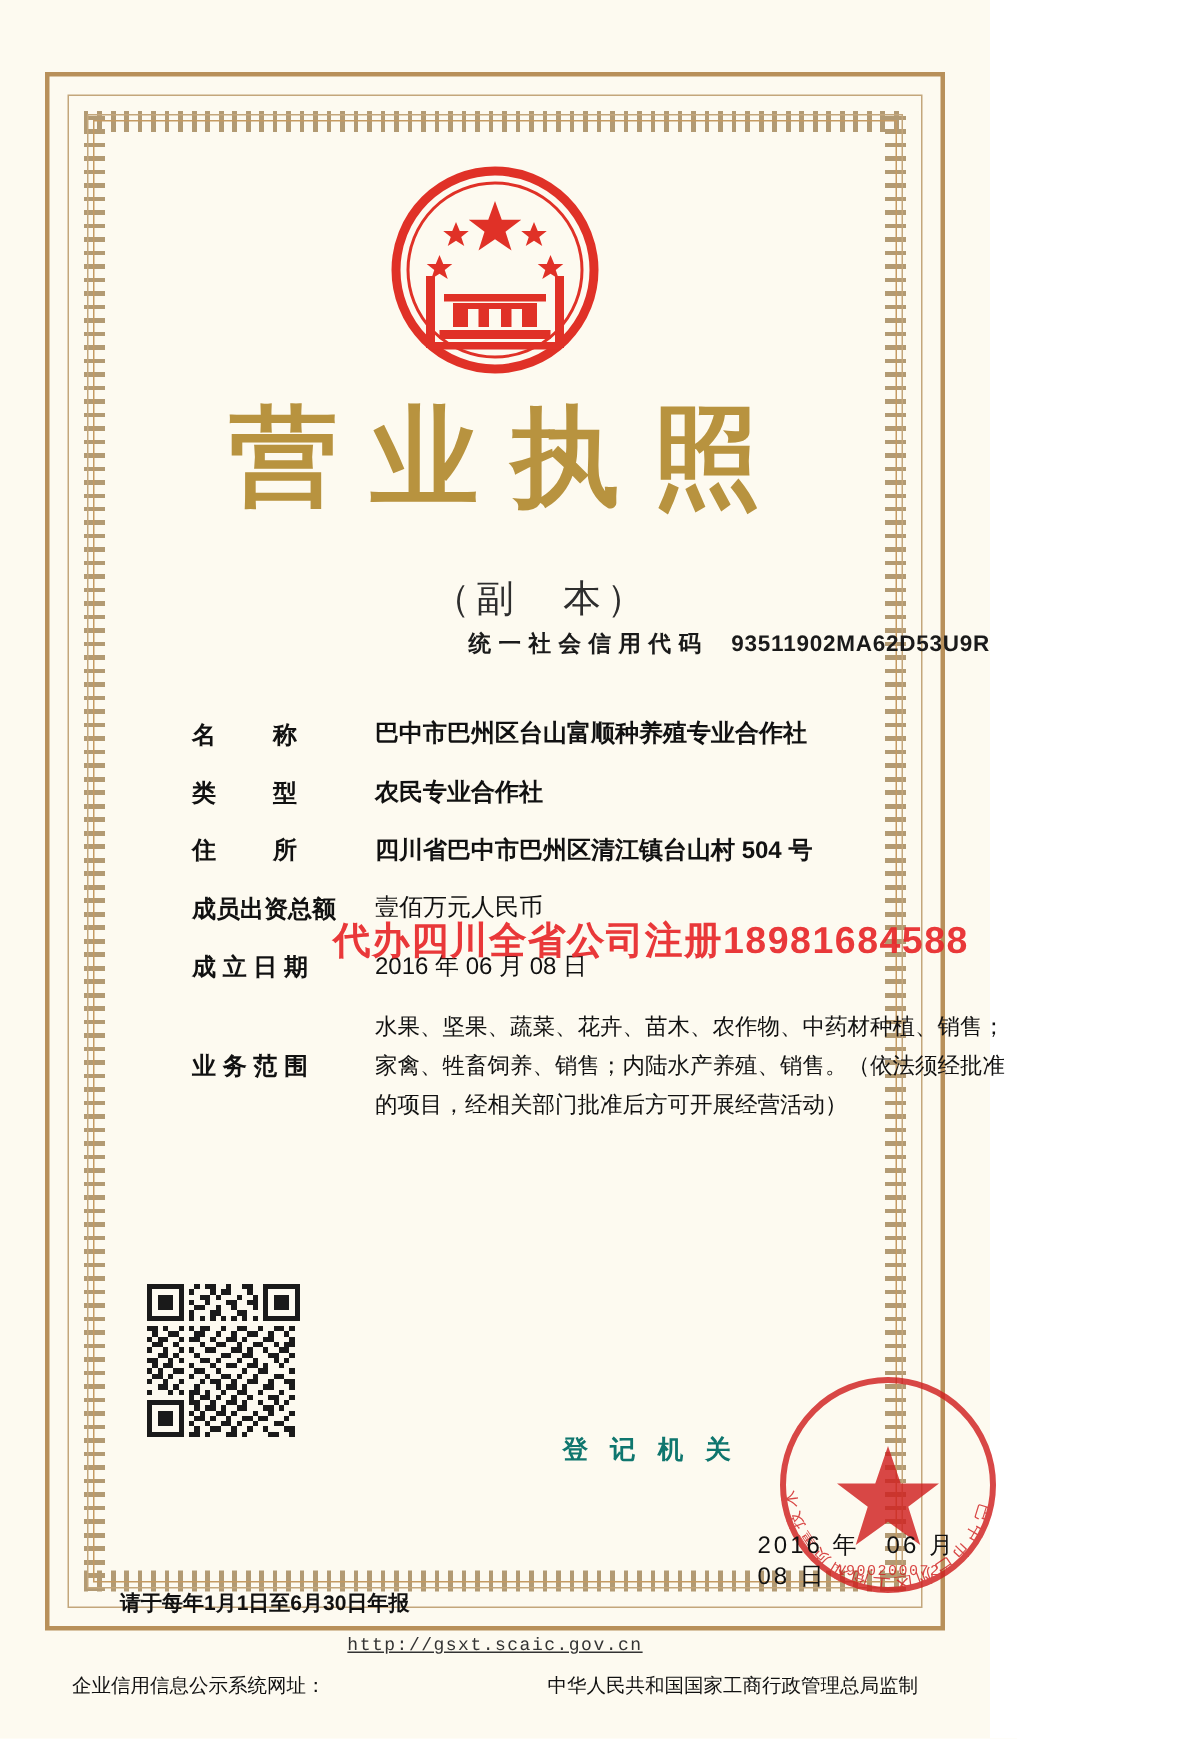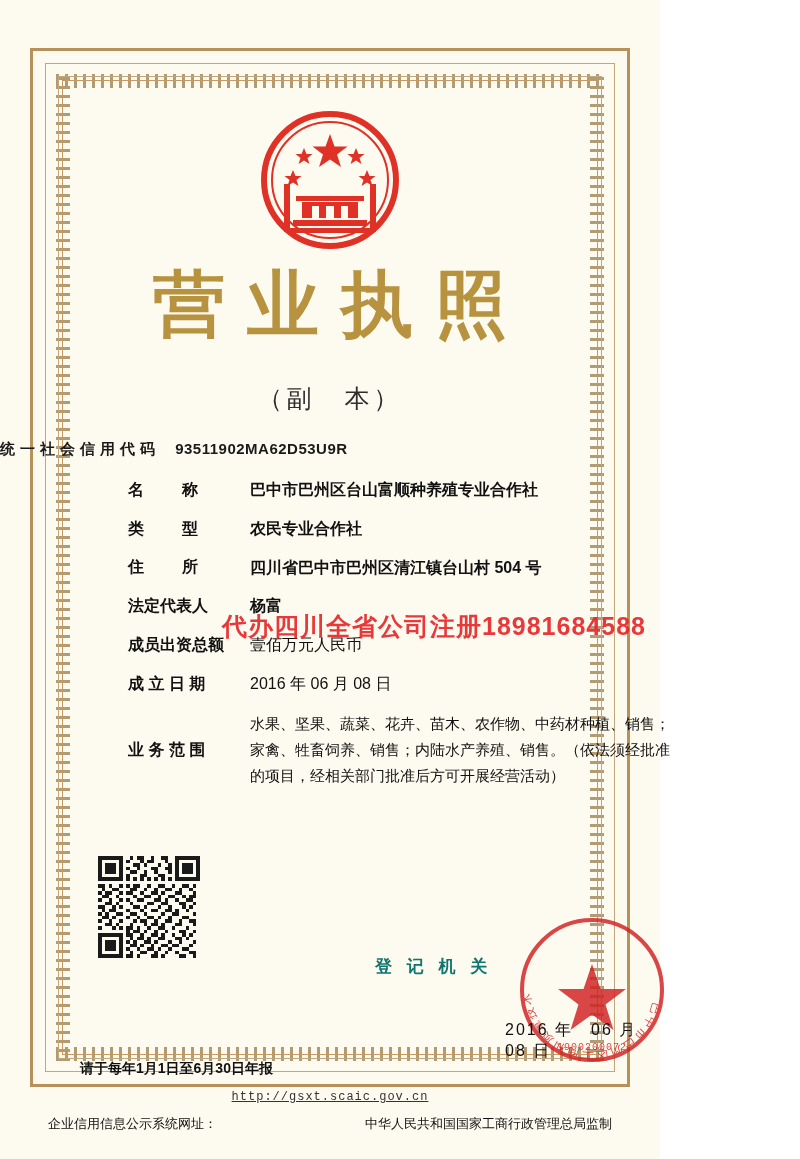--- a/index.html
+++ b/index.html
@@ -97,28 +97,29 @@
   .subtitle {
     position: absolute;
     top: 382px;
     left: 0;
     width: 100%;
     text-align: center;
     font-family: "DejaVu Serif", serif;
     font-size: 25px;
     color: #2e2e2e;
     letter-spacing: 4px;
+    padding-left: 31px;
   }
 
   .credit-code {
     position: absolute;
-    top: 440px;
+    top: 420px;
     left: 0;
     width: 100%;
-    text-align: left;
+    text-align: right;
     font-size: 15px;
     color: #1a1a1a;
     font-weight: bold;
     letter-spacing: 1px;
   }
   .credit-code .cc-label { letter-spacing: 5px; }
   .credit-code .cc-value { margin-left: 10px; letter-spacing: 0.5px; }
 
   
   .fields {
@@ -294,24 +295,20 @@
     <div class="row">
       <div class="row-label lbl-4">类　　型</div>
       <div class="row-value bold">农民专业合作社</div>
     </div>
 
     <div class="row">
       <div class="row-label lbl-4">住　　所</div>
       <div class="row-value bold">四川省巴中市巴州区清江镇台山村 504 号</div>
     </div>
 
-    <div class="row">
-      <div class="row-label lbl-5">法定代表人</div>
-      <div class="row-value bold">杨富</div>
-    </div>
 
     <div class="row">
       <div class="row-label lbl-5">成员出资总额</div>
       <div class="row-value">壹佰万元人民币</div>
     </div>
 
     <div class="row">
       <div class="row-label lbl-5">成 立 日 期</div>
       <div class="row-value">2016 年 06 月 08 日</div>
     </div>

